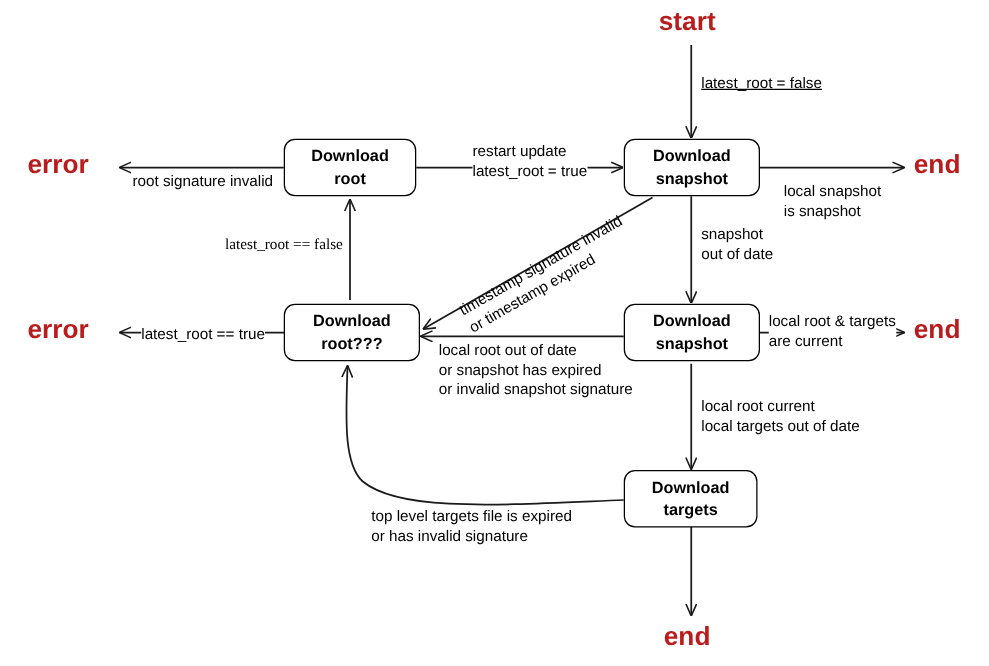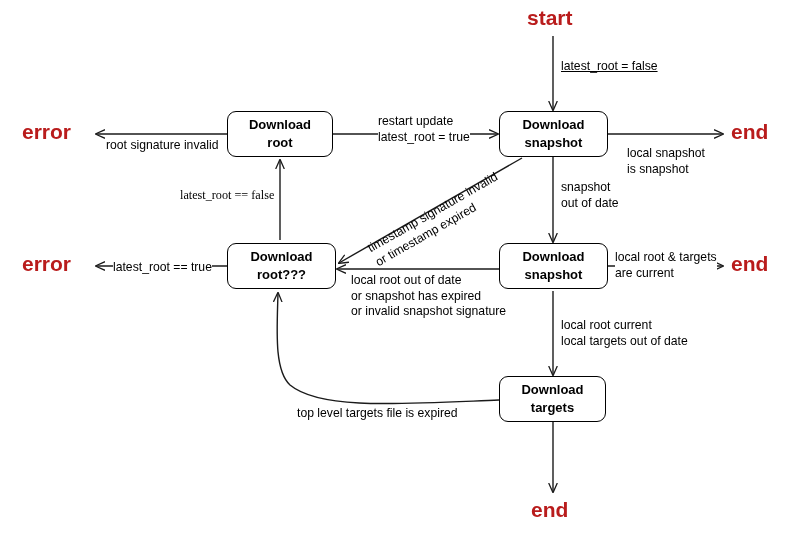--- a/index.html
+++ b/index.html
@@ -186,15 +186,16 @@
     <div>or invalid snapshot signature</div>
   </div>
 
   <div class="lbl" style="left:561px; top:318px;">
     <div>local root current</div>
     <div>local targets out of date</div>
   </div>
 
   <div class="lbl nobg" style="left:297px; top:406px;">
     <div>top level targets file is expired</div>
+    <div>or has invalid signature</div>
   </div>
 
 </div>
 
 </body></html>

